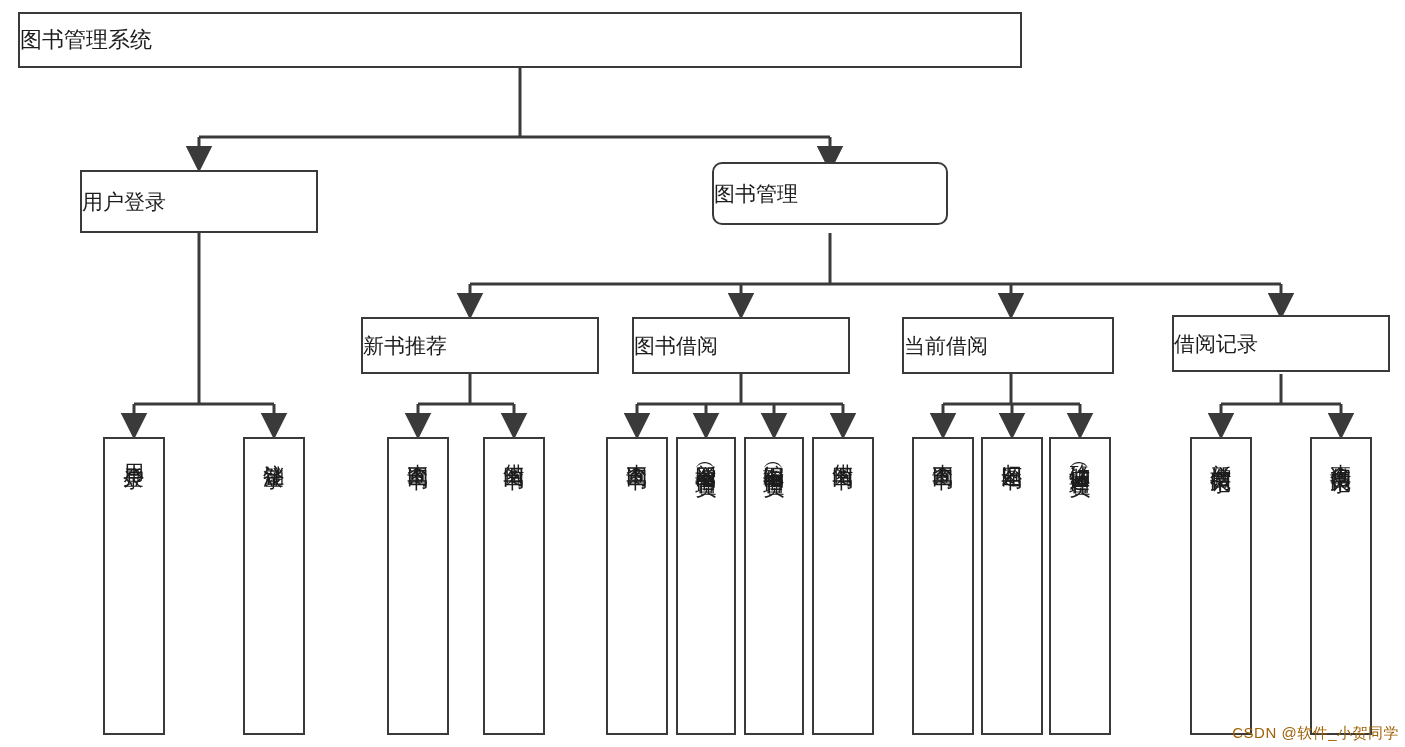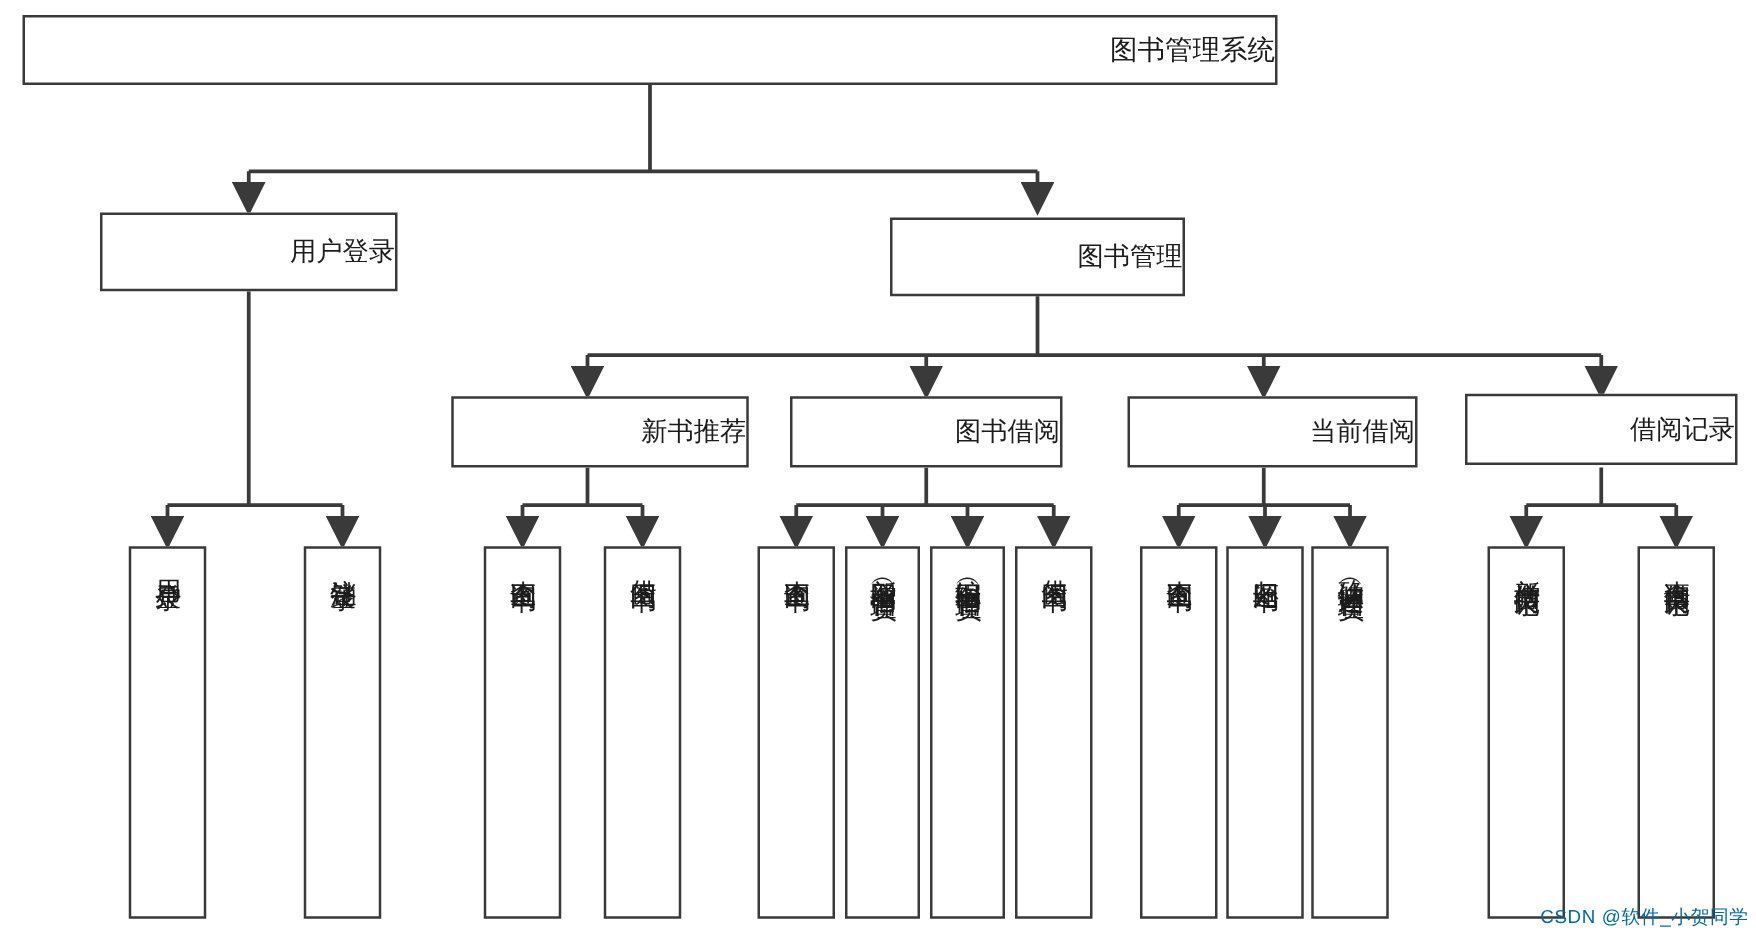--- a/index.html
+++ b/index.html
@@ -1,28 +1,28 @@
 <!DOCTYPE html>
 <html><head>
 <meta charset="utf-8">
 <style>
   html,body{margin:0;padding:0;background:#ffffff;}
   body{width:1405px;height:747px;overflow:hidden;
        font-family:"Liberation Sans","DejaVu Sans",sans-serif;}
   #diagram-root{position:relative;width:1405px;height:747px;background:#fff;}
   svg.edges{position:absolute;left:0;top:0;width:1405px;height:747px;pointer-events:none;}
   .node{position:absolute;box-sizing:border-box;background:#ffffff;
-        border:2px solid #3a3a3a;display:flex;align-items:center;justify-content:flex-end;}
+        border:2px solid #3a3a3a;display:flex;align-items:center;justify-content:flex-start;}
   .node .label{color:#1c1c1c;line-height:1.12;text-align:center;white-space:pre;}
   .node.horiz .label{font-size:21px;}
   .node.root .label{font-size:22px;}
   .node.vert{align-items:flex-start;justify-content:center;padding-top:8px;}
   .node.vert .label{writing-mode:vertical-rl;text-orientation:upright;
         font-size:21px;letter-spacing:2px;white-space:nowrap;}
-  #watermark{position:absolute;right:6px;bottom:4px;font-size:15px;color:#0369a1;
+  #watermark{position:absolute;right:6px;bottom:4px;font-size:15px;color:#a16207;
         letter-spacing:.5px;white-space:nowrap;}
 </style>
 </head>
 <body>
 
 <div id="diagram-root">
 
   <svg class="edges" viewBox="0 0 1405 747" preserveAspectRatio="none">
     <defs>
       <marker id="arrow" viewBox="0 0 12 12" refX="10" refY="6" markerWidth="9" markerHeight="9" orient="auto-start-reverse">
@@ -66,30 +66,30 @@
       </g>
   </svg>
 
   <div id="node-layer">
       <div class="node horiz root" style="left: 18px; top: 12px; width: 1004px; height: 56px;">
         <span class="label">图书管理系统</span>
       </div>
       <div class="node horiz" style="left: 80px; top: 170px; width: 238px; height: 63px;">
         <span class="label">用户登录</span>
       </div>
-      <div class="node horiz" style="left: 712px; top: 174px; width: 236px; height: 63px;">
+      <div class="node horiz" style="left: 712px; top: 162px; width: 236px; height: 63px; border-radius: 10px;">
         <span class="label">图书管理</span>
       </div>
       <div class="node horiz" style="left: 361px; top: 317px; width: 238px; height: 57px;">
         <span class="label">新书推荐</span>
       </div>
       <div class="node horiz" style="left: 632px; top: 317px; width: 218px; height: 57px;">
         <span class="label">图书借阅</span>
       </div>
-      <div class="node horiz" style="left: 902px; top: 317px; width: 232px; height: 57px;">
+      <div class="node horiz" style="left: 902px; top: 317px; width: 212px; height: 57px;">
         <span class="label">当前借阅</span>
       </div>
       <div class="node horiz" style="left: 1172px; top: 315px; width: 218px; height: 57px;">
         <span class="label">借阅记录</span>
       </div>
       <div class="node vert" style="left: 103px; top: 437px; width: 62px; height: 298px;">
         <span class="label">用户登录</span>
       </div>
       <div class="node vert" style="left: 243px; top: 437px; width: 62px; height: 298px;">
         <span class="label">注销登录</span>

